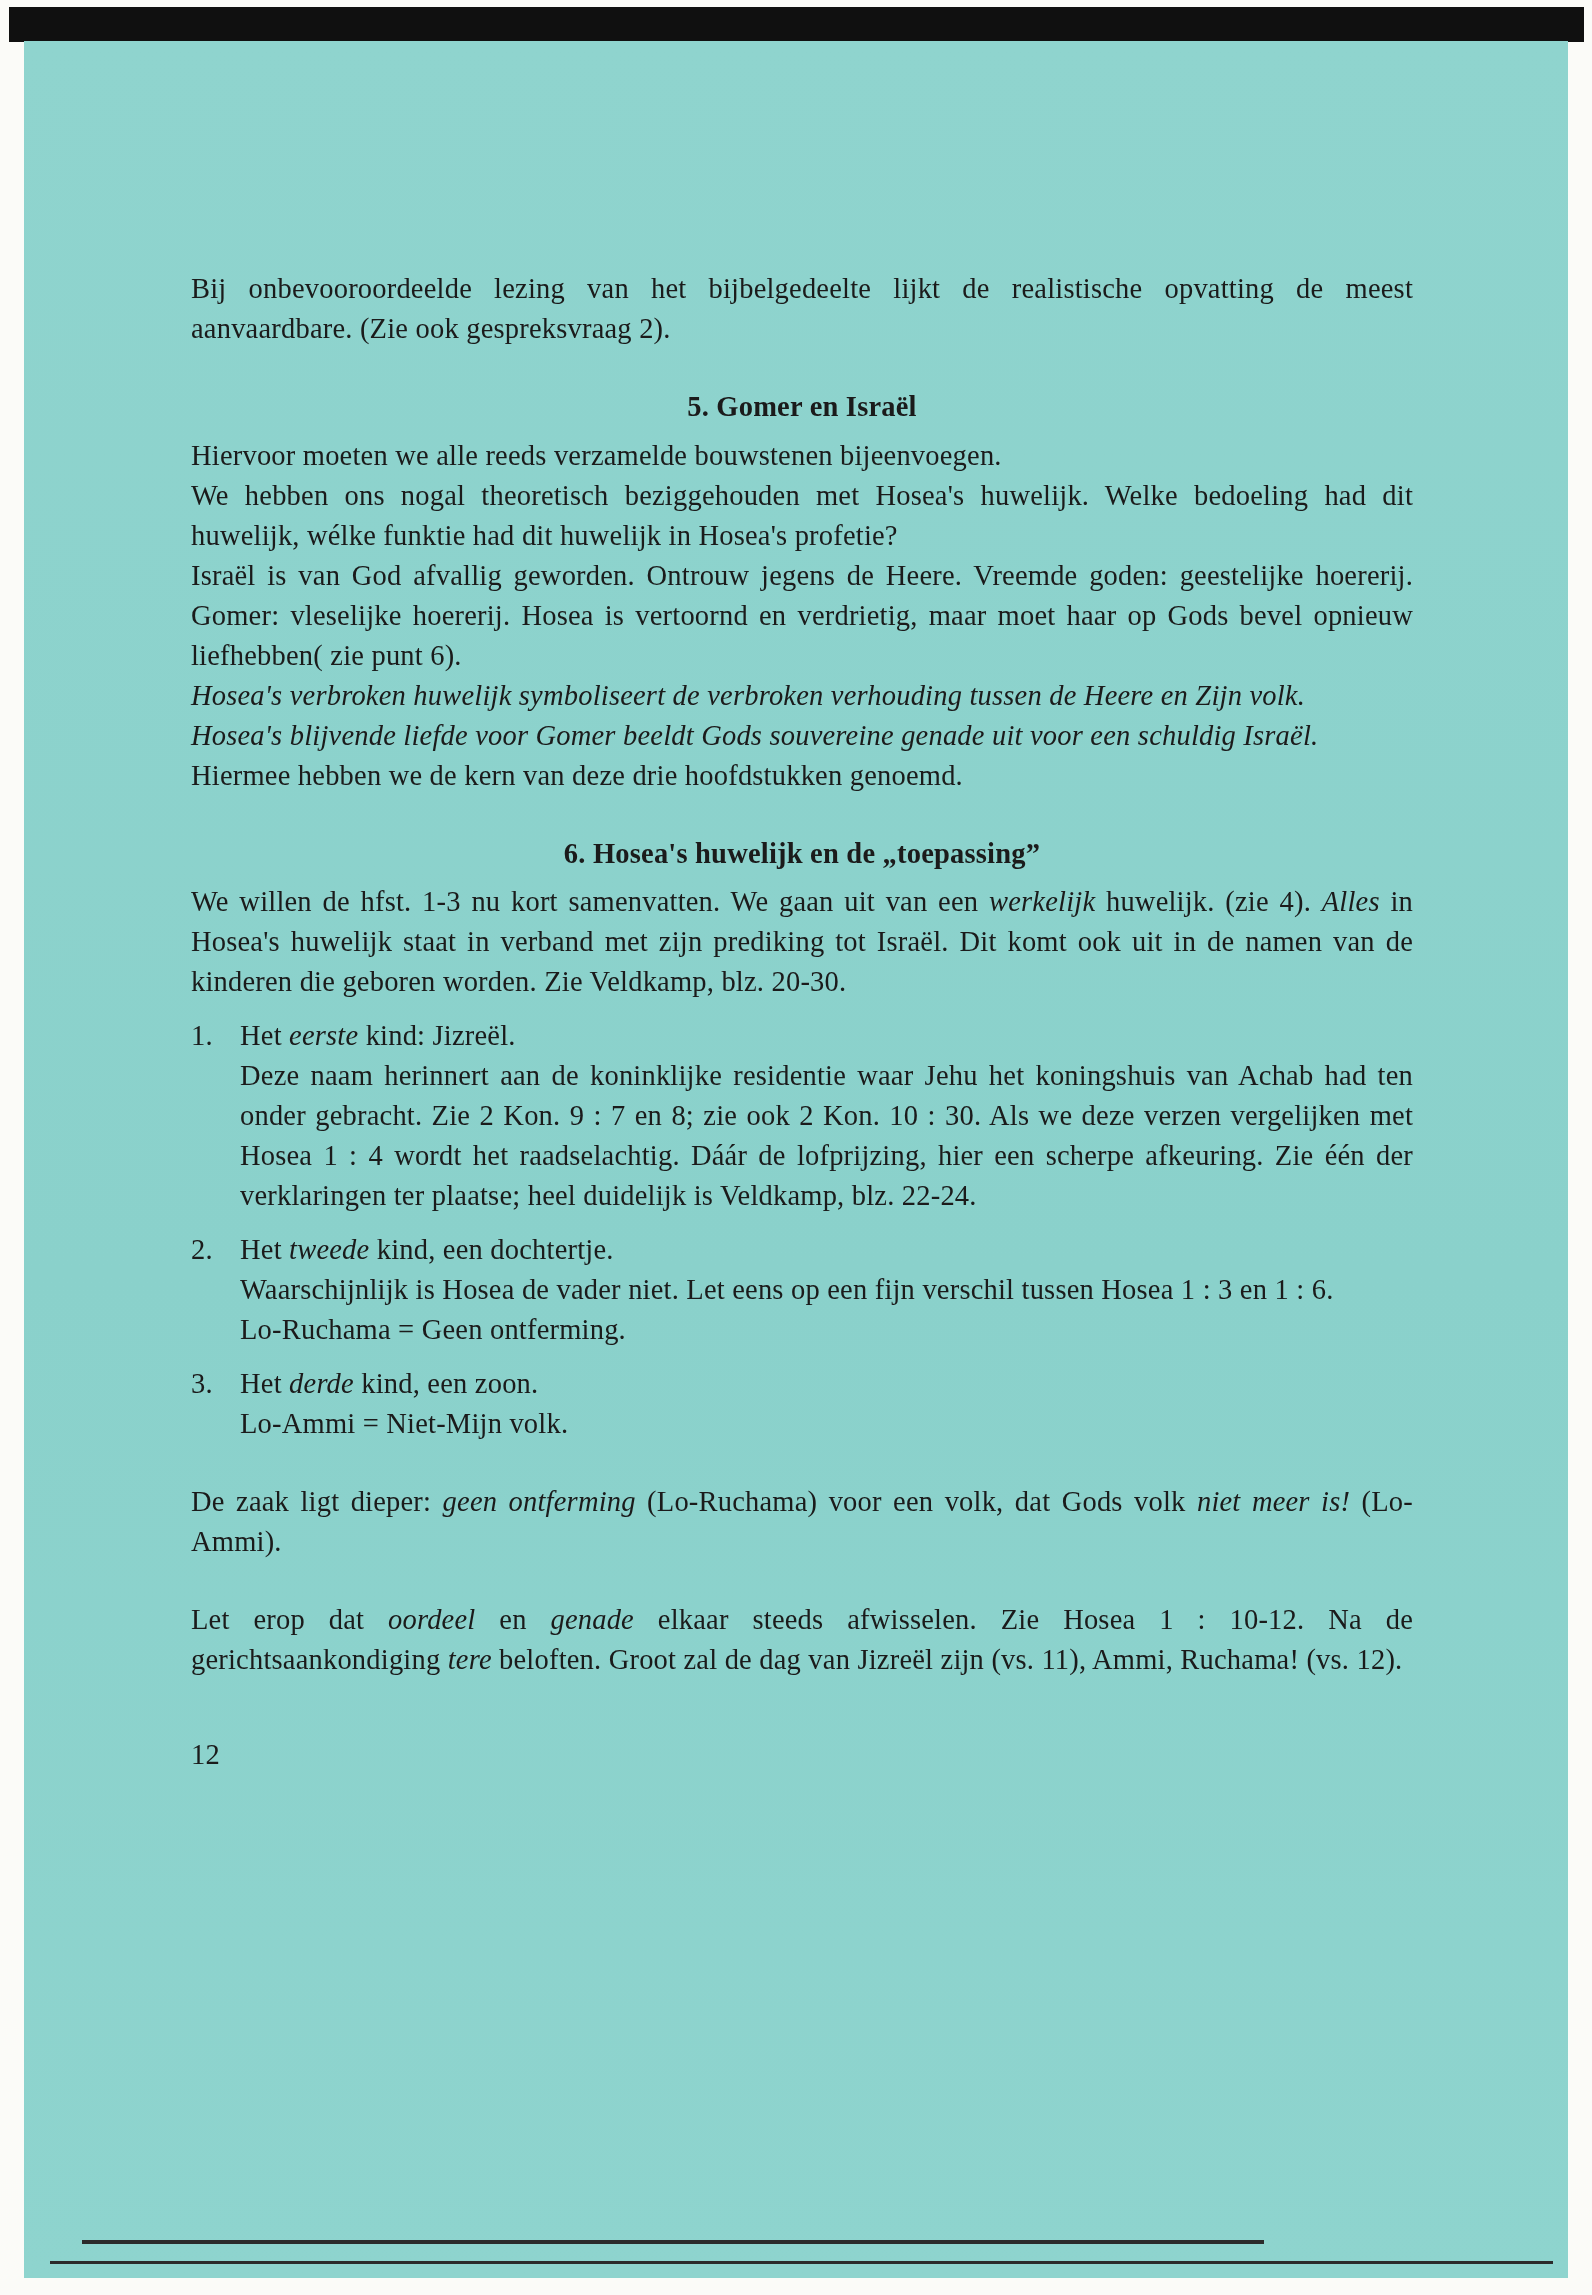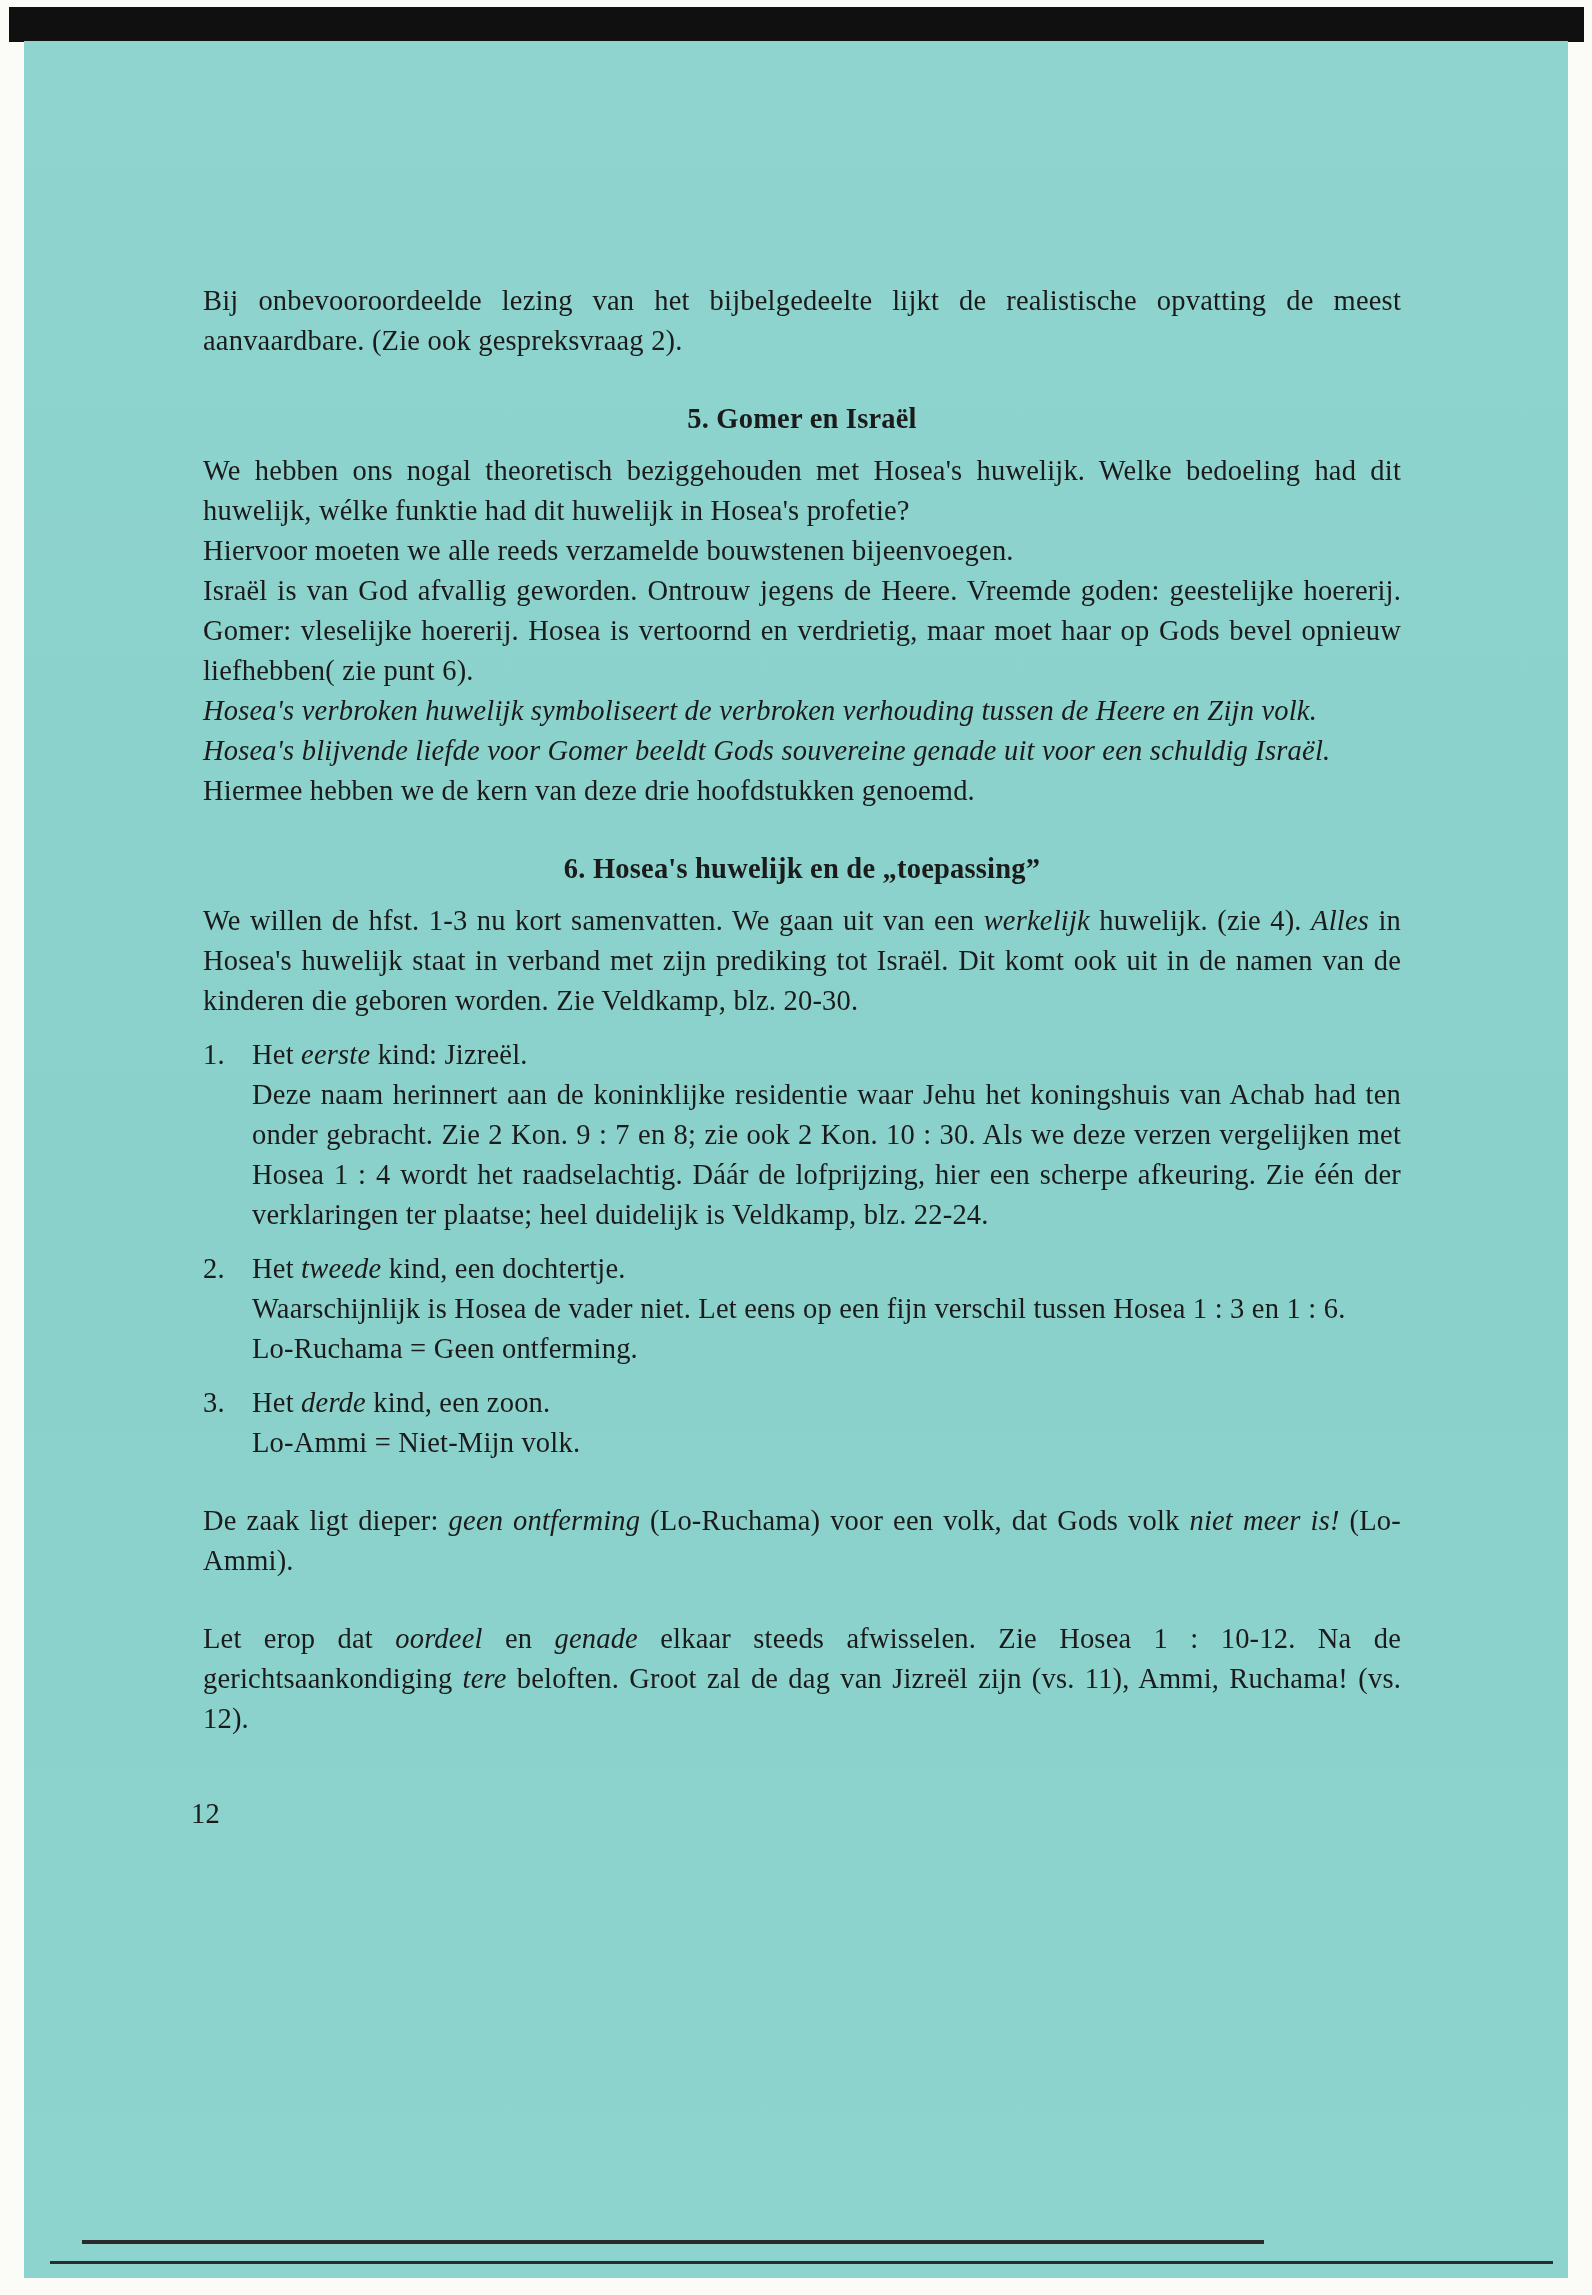--- a/index.html
+++ b/index.html
@@ -24,21 +24,21 @@
     box-sizing: border-box;
   }
   .content {
     box-sizing: border-box;
     padding: 228px 155px 0 167px;
     color: #1b1b1b;
     font-size: 28.5px;
     line-height: 40px;
     letter-spacing: 0.2px;
   }
-  .block { margin: 12px; }
+  .block { margin: 0; }
   .block.h { margin-top: 38px; margin-bottom: 8.6px; font-weight: bold; }
   .block.p-gap { margin-top: 38px; }
   .block.li { margin-top: 14px; display: flex; }
   .block.li .marker { flex: none; width: 49px; }
   .block.li .li-body { flex: 1; min-width: 0; }
   .line { text-align: justify; }
   .block.h .line { text-align: center; }
   .it { font-style: italic; }
   .page-number {
     margin-top: 55px;
@@ -58,22 +58,22 @@
   <main class="page">
     <div class="content">
       <div id="doc">
           <div class="block p">
             <div class="line"><span>Bij onbevooroordeelde lezing van het bijbelgedeelte lijkt de realistische opvatting de meest aanvaardbare. (Zie ook gespreksvraag 2).</span></div>
           </div>
           <div class="block h">
             <div class="line"><span>5. Gomer en Israël</span></div>
           </div>
           <div class="block p">
+            <div class="line"><span>Hiervoor moeten we alle reeds verzamelde bouwstenen bijeenvoegen.</span></div>
             <div class="line"><span>We hebben ons nogal theoretisch beziggehouden met Hosea's huwelijk. Welke bedoeling had dit huwelijk, wélke funktie had dit huwelijk in Hosea's profetie?</span></div>
-            <div class="line"><span>Hiervoor moeten we alle reeds verzamelde bouwstenen bijeenvoegen.</span></div>
             <div class="line"><span>Israël is van God afvallig geworden. Ontrouw jegens de Heere. Vreemde goden: geestelijke hoererij. Gomer: vleselijke hoererij. Hosea is vertoornd en verdrietig, maar moet haar op Gods bevel opnieuw liefhebben( zie punt 6).</span></div>
             <div class="line"><span class="it">Hosea's verbroken huwelijk symboliseert de verbroken verhouding tussen de Heere en Zijn volk.</span></div>
             <div class="line"><span class="it">Hosea's blijvende liefde voor Gomer beeldt Gods souvereine genade uit voor een schuldig Israël.</span></div>
             <div class="line"><span>Hiermee hebben we de kern van deze drie hoofdstukken genoemd.</span></div>
           </div>
           <div class="block h">
             <div class="line"><span>6. Hosea's huwelijk en de „toepassing”</span></div>
           </div>
           <div class="block p">
             <div class="line"><span>We willen de hfst. 1-3 nu kort samenvatten. We gaan uit van een </span><span class="it">werkelijk</span><span> huwelijk. (zie 4). </span><span class="it">Alles</span><span> in Hosea's huwelijk staat in verband met zijn prediking tot Israël. Dit komt ook uit in de namen van de kinderen die geboren worden. Zie Veldkamp, blz. 20-30.</span></div>

